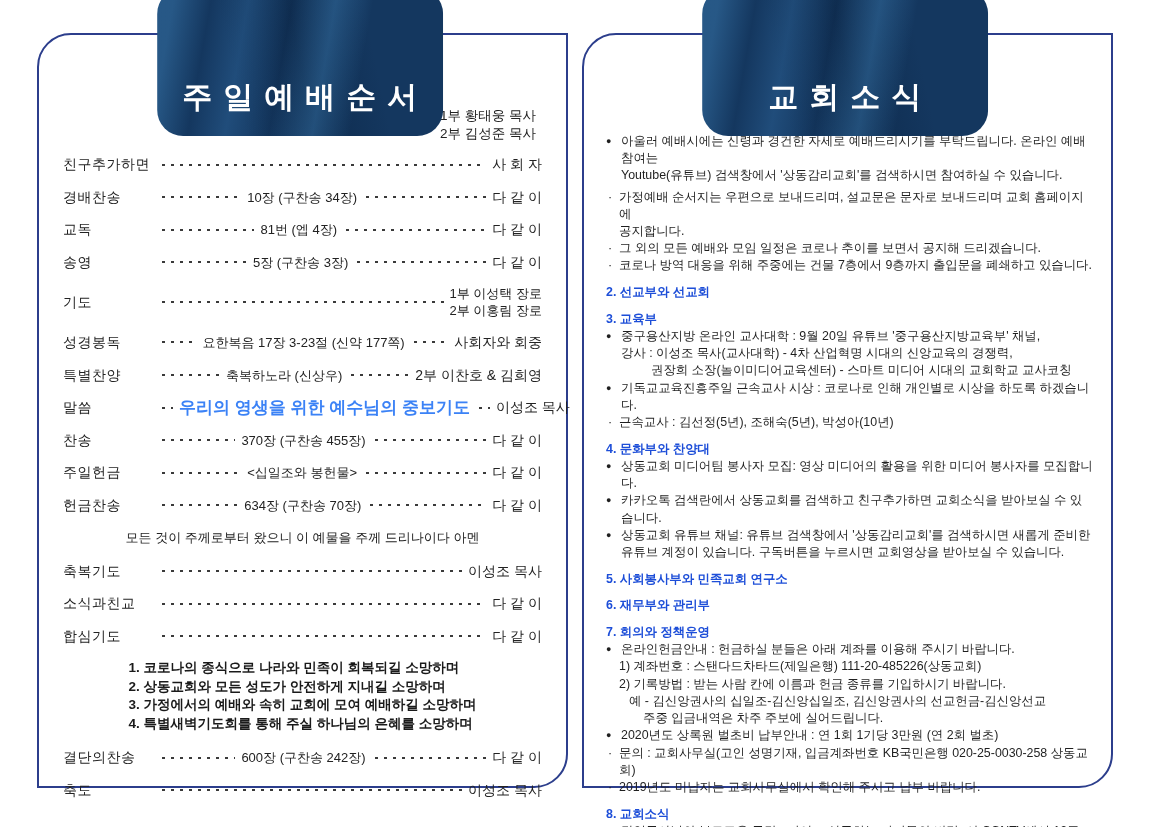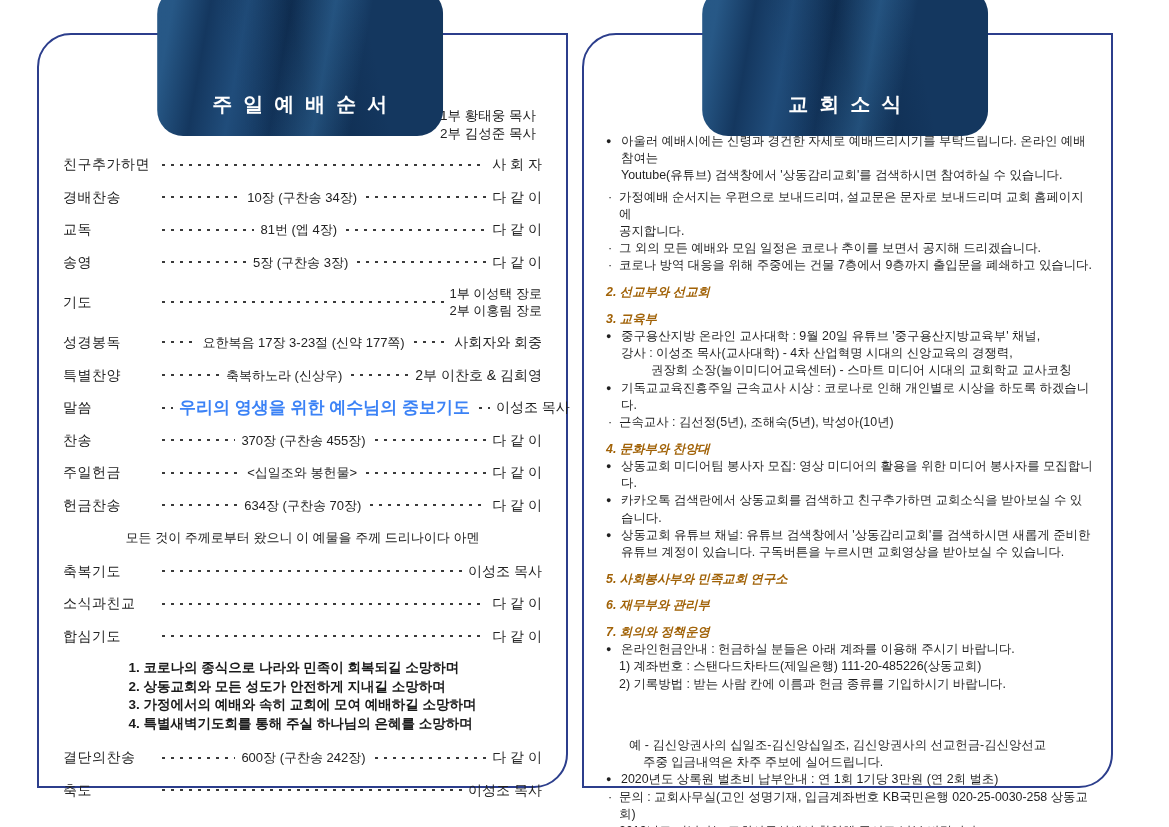--- a/index.html
+++ b/index.html
@@ -11,21 +11,21 @@
   #right-panel{left:582px;}
   .banner{position:absolute;top:-47px;left:50%;transform:translateX(-51%);
           width:286px;height:148px;border-radius:26px;z-index:2;
           background-color:#14375f;
           background-image:
             linear-gradient(100deg, rgba(62,128,182,.45) 6%, rgba(62,128,182,0) 18%,
               rgba(52,112,168,.38) 30%, rgba(52,112,168,0) 44%,
               rgba(62,128,182,.42) 58%, rgba(62,128,182,0) 70%),
             linear-gradient(78deg, rgba(10,35,66,0) 28%, rgba(10,35,66,.55) 50%, rgba(10,35,66,0) 74%);
           display:flex;align-items:flex-end;justify-content:center;padding-bottom:18px;box-sizing:border-box;}
-  .banner-title{color:#ffffff;font-size:20px;font-weight:bold;letter-spacing:11px;padding-left:11px;white-space:nowrap;}
+  .banner-title{color:#ffffff;font-size:30px;font-weight:bold;letter-spacing:11px;padding-left:11px;white-space:nowrap;}
 
   
   .worship-body{position:absolute;left:24px;right:24px;top:72px;}
   .mc-block{text-align:right;font-size:13.5px;line-height:18px;padding-right:6px;color:#222;}
   .order-list{margin-top:12px;}
   .row{display:flex;align-items:center;font-size:14px;line-height:19px;margin-bottom:13.6px;color:#222;}
   .lbl{flex:none;width:90px;text-align:justify;text-align-last:justify;letter-spacing:.5px;}
   .dots{align-self:stretch;margin:0 6px;min-width:14px;
         background-image:radial-gradient(circle 1.3px at center,#3a3a3a 98%,rgba(0,0,0,0));
         background-size:9px 8px;background-repeat:repeat-x;background-position:left center;}
@@ -40,26 +40,26 @@
   .prayer-block{width:fit-content;margin:2px auto 15px auto;font-size:13.5px;font-weight:600;line-height:18.5px;color:#1a1a1a;}
 
   
   .news-body{position:absolute;left:22px;right:18px;top:98px;font-size:12.4px;line-height:17.2px;color:#1f1f1f;}
   .line{display:flex;}
   .marker{flex:none;}
   .mk-b{width:15px;font-size:9px;line-height:17.2px;}
   .mk-s{width:11px;}
   .pad-s{padding-left:2px;}
   .txt{flex:1;}
-  .h{font-weight:bold;color:#a16207;margin-top:9.5px;font-style:italic;}
+  .h{font-weight:bold;color:#1d4ed8;margin-top:9.5px;}
   .c{padding-left:15px;}
   .c2{padding-left:13px;}
   .c3{padding-left:45px;}
   .n{padding-left:13px;}
-  .e{padding-left:23px;margin-top:44px;}
+  .e{padding-left:23px;}
   .e2{padding-left:37px;}
   .mt4{margin-top:4px;}
 </style>
 </head>
 <body>
 
 <div id="page">
 
   <div class="panel" id="left-panel">
     <div class="banner">

